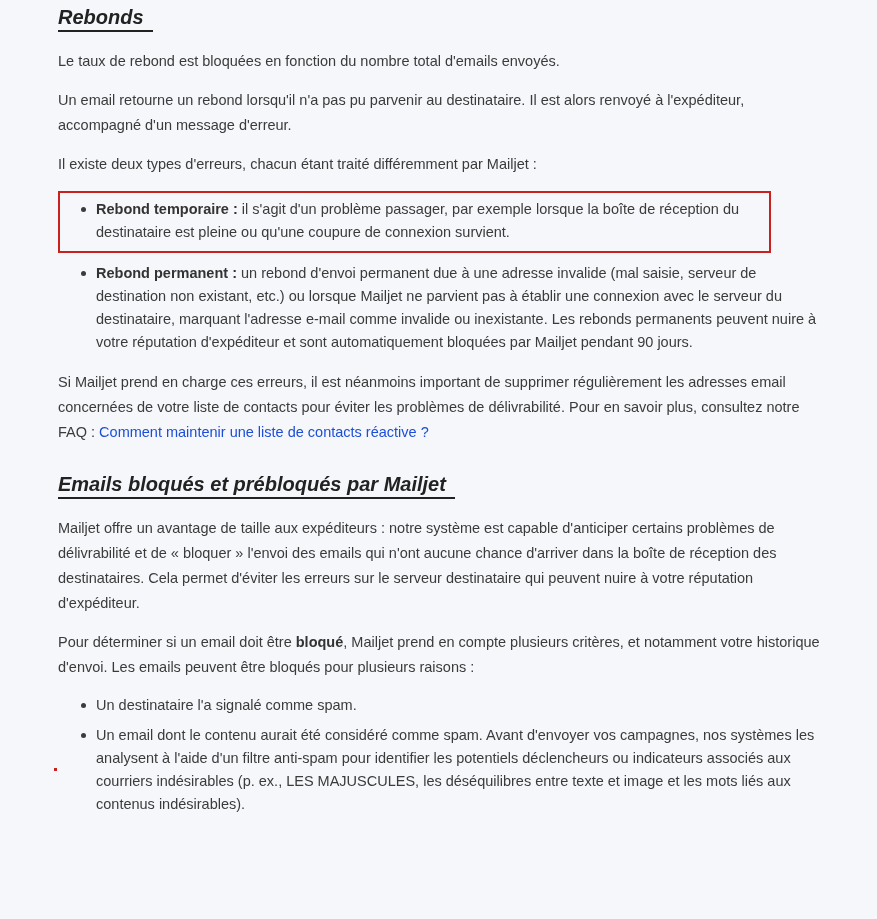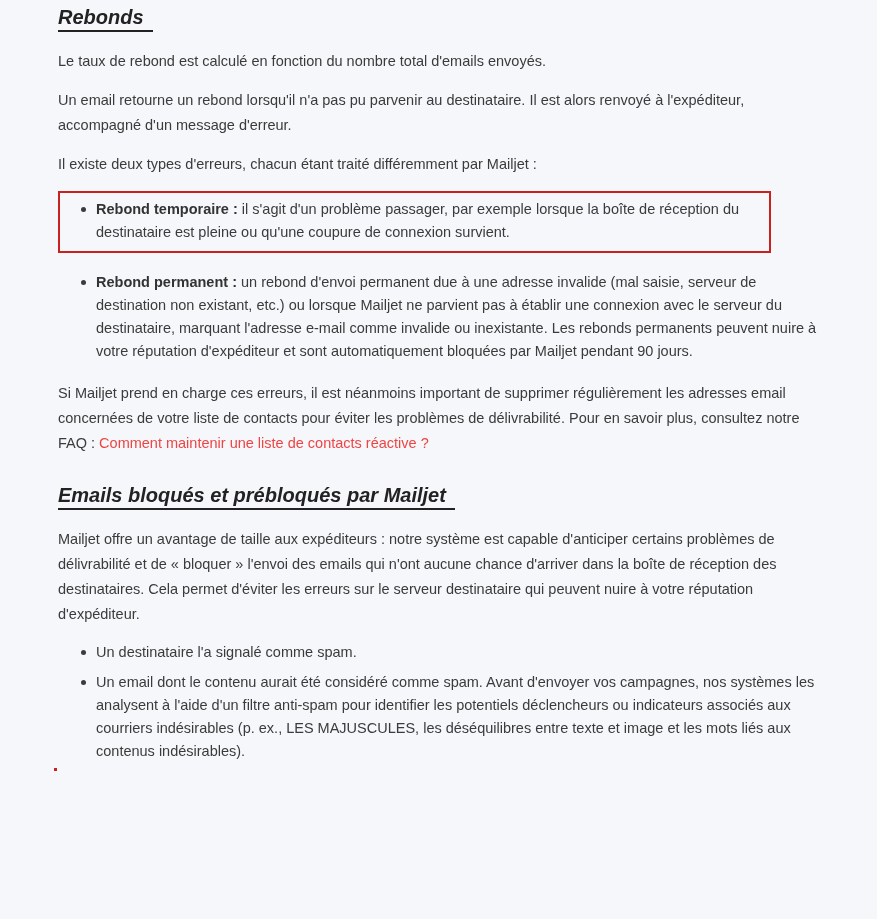--- a/index.html
+++ b/index.html
@@ -45,21 +45,21 @@
   }
   ul.list {
     list-style: none;
     margin: 10px 0 16px 0;
     padding: 0;
   }
   ul.list li {
     position: relative;
     padding-left: 38px;
     line-height: 23px;
-    margin-bottom: 18px;
+    margin-bottom: 9px;
   }
   ul.list li::before {
     content: "";
     position: absolute;
     left: 23px;
     top: 9px;
     width: 5px;
     height: 5px;
     border-radius: 50%;
     background: #3b3b3b;
@@ -78,61 +78,62 @@
     margin-bottom: 0;
   }
   ul.blocked-list li {
     margin-bottom: 7px;
   }
   strong.term {
     font-weight: bold;
     color: #333333;
   }
   a.link {
-    color: #ef4444;
+    color: #1d4ed8;
     text-decoration: none;
     cursor: pointer;
   }
   .stray-red-mark {
     position: absolute;
     left: 54px;
     top: 768px;
     width: 3px;
     height: 3px;
     background: #c9211e;
   }
 </style>
 </head>
 <body>
 
 <div class="page">
 
   <h2 class="heading"><span class="underlined">Rebonds</span></h2>
 
-  <p class="para">Le taux de rebond est calculé en fonction du nombre total d'emails envoyés.</p>
+  <p class="para">Le taux de rebond est bloquées en fonction du nombre total d'emails envoyés.</p>
 
   <p class="para">Un email retourne un rebond lorsqu'il n'a pas pu parvenir au destinataire. Il est alors renvoyé à l'expéditeur, accompagné d'un message d'erreur.</p>
 
   <p class="para">Il existe deux types d'erreurs, chacun étant traité différemment par Mailjet :</p>
 
   <ul class="list bounce-list">
     <li class="highlight-box">
       <strong class="term">Rebond temporaire :</strong><span> il s'agit d'un problème passager, par exemple lorsque la boîte de réception du destinataire est pleine ou qu'une coupure de connexion survient.</span>
     </li>
     <li>
       <strong class="term">Rebond permanent :</strong><span> un rebond d'envoi permanent due à une adresse invalide (mal saisie, serveur de destination non existant, etc.) ou lorsque Mailjet ne parvient pas à établir une connexion avec le serveur du destinataire, marquant l'adresse e-mail comme invalide ou inexistante. Les rebonds permanents peuvent nuire à votre réputation d'expéditeur et sont automatiquement bloquées par Mailjet pendant 90 jours.</span>
     </li>
   </ul>
 
   <p class="para"><span>Si Mailjet prend en charge ces erreurs, il est néanmoins important de supprimer régulièrement les adresses email concernées de votre liste de contacts pour éviter les problèmes de délivrabilité. Pour en savoir plus, consultez notre FAQ : </span><a class="link">Comment maintenir une liste de contacts réactive ?</a></p>
 
   <h2 class="heading second"><span class="underlined">Emails bloqués et prébloqués par Mailjet</span></h2>
 
   <p class="para">Mailjet offre un avantage de taille aux expéditeurs : notre système est capable d'anticiper certains problèmes de délivrabilité et de « bloquer » l'envoi des emails qui n'ont aucune chance d'arriver dans la boîte de réception des destinataires. Cela permet d'éviter les erreurs sur le serveur destinataire qui peuvent nuire à votre réputation d'expéditeur.</p>
 
+  <p class="para"><span>Pour déterminer si un email doit être </span><strong class="term">bloqué</strong><span>, Mailjet prend en compte plusieurs critères, et notamment votre historique d'envoi. Les emails peuvent être bloqués pour plusieurs raisons :</span></p>
 
   <ul class="list blocked-list">
     <li>Un destinataire l'a signalé comme spam.</li>
     <li>Un email dont le contenu aurait été considéré comme spam. Avant d'envoyer vos campagnes, nos systèmes les analysent à l'aide d'un filtre anti-spam pour identifier les potentiels déclencheurs ou indicateurs associés aux courriers indésirables (p. ex., LES MAJUSCULES, les déséquilibres entre texte et image et les mots liés aux contenus indésirables).</li>
   </ul>
 
   <div class="stray-red-mark"></div>
 
 </div>
 

